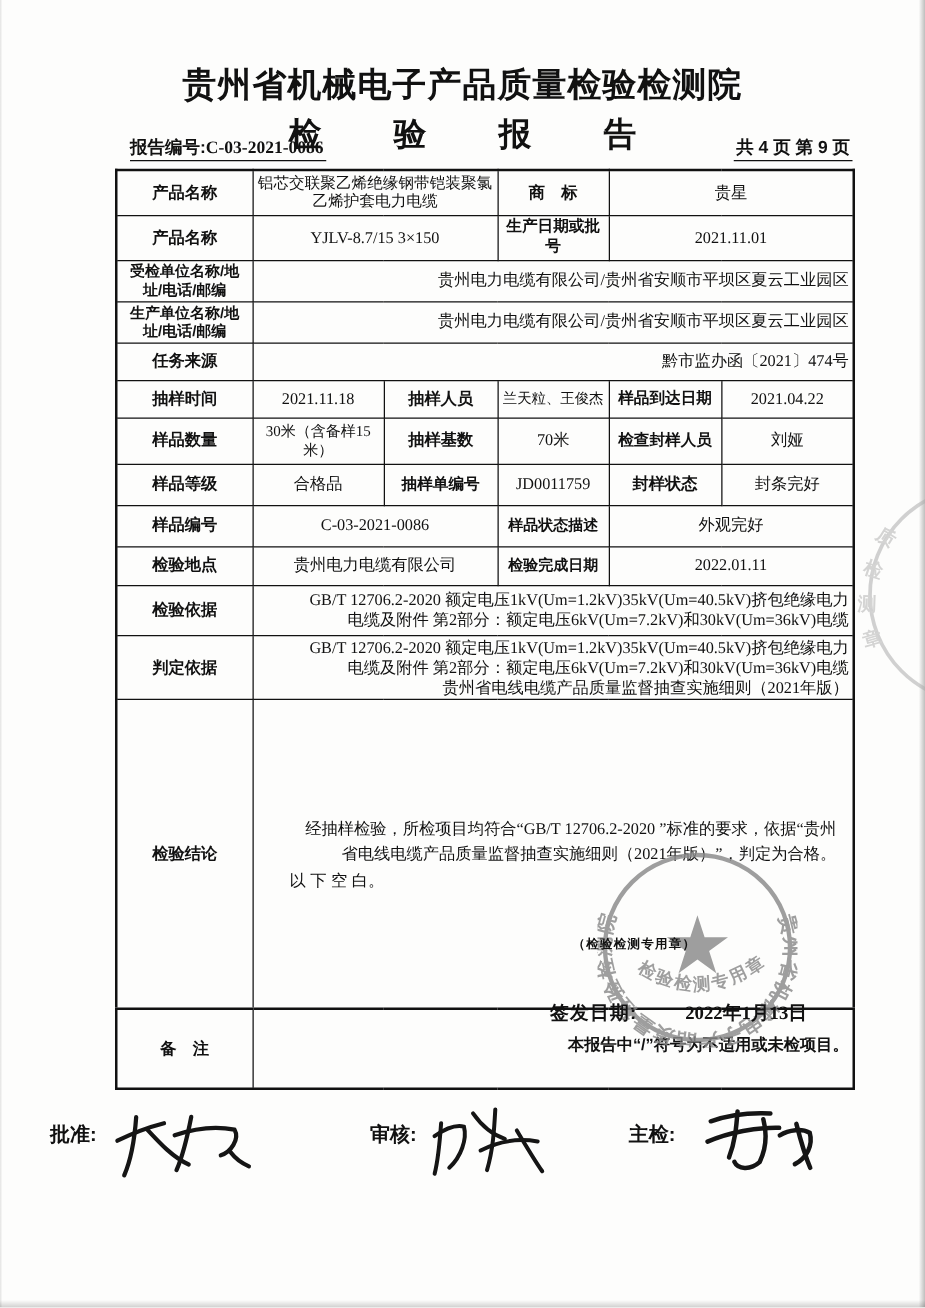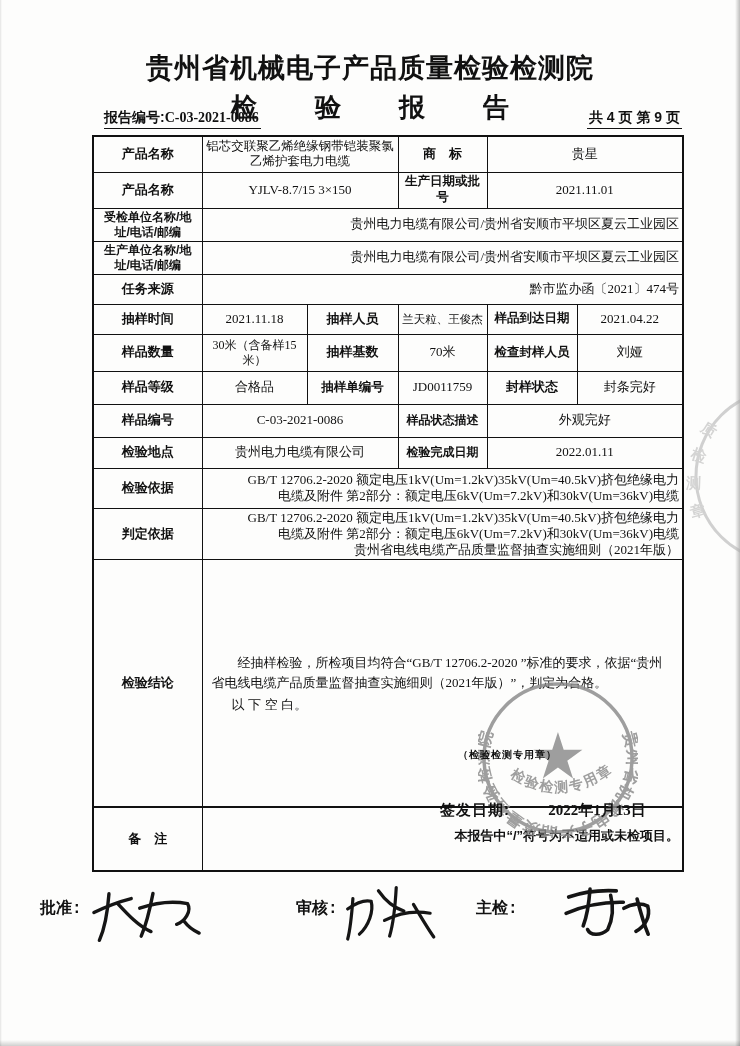--- a/index.html
+++ b/index.html
@@ -43,40 +43,40 @@
   }
   td.lbl { font-weight:bold; text-align:center; }
   td.val { text-align:center; font-family:"Liberation Serif", serif; }
   td.lt  { text-align:right; font-family:"Liberation Serif", serif; padding:2px 7px; }
   td.std { font-size:12px; line-height:1.4; }
   td.std p { text-indent:2.5em; }
   td.std p.flat { text-indent:2.5em; }
   tr.remark-row td { border-top:2px solid #111; }
   td.concl { position:relative; vertical-align:top; padding-top:30px; font-size:13px; }
   td.concl .para { text-indent:2em; line-height:1.55; padding:0 10px 0 6px;
-    font-family:"Liberation Serif", serif; }
+    font-family:"Liberation Serif", serif;text-align:right; }
   td.concl .blank { text-indent:2em; margin-top:4px; font-family:Liberation Sans, sans-serif; }
 
   .stamp-wrap { position:absolute; left:478px; top:678px; width:160px; height:160px;
     opacity:.82; z-index:5; pointer-events:none; }
   .edge-stamp { position:absolute; left:652px; top:378px; width:88px; height:200px;
     opacity:.55; z-index:4; pointer-events:none; overflow:hidden; }
   .stamp-overlay {
     position:absolute; left:458px; top:748px; width:200px; z-index:8;
     text-align:left; font-size:10px; font-weight:bold; letter-spacing:1px;
   }
   .issue-row { position:absolute; left:440px; top:783px; z-index:8; font-size:15px;margin-top:18px; }
   .issue-row .ilbl { font-weight:bold; letter-spacing:1px; }
   .issue-row .idate { font-family:"Liberation Serif", serif; font-weight:bold; margin-left:34px; }
 
   .sig-row { position:absolute; left:0; top:880px; width:100%; height:70px; z-index:6; }
-  .sig-label { position:absolute; font-size:16px; font-weight:bold; top:18px;font-family:Liberation Mono, monospace; }
+  .sig-label { position:absolute; font-size:16px; font-weight:bold; top:18px; }
   .sig-label.approve { left:40px; }
   .sig-label.review  { left:296px; }
-  .sig-label.chief   { left:476px; }
+  .sig-label.chief   { left:503px; }
   .sig-ink { position:absolute; top:0; }
   .sig-ink.s1 { left:88px; }
   .sig-ink.s2 { left:340px; }
   .sig-ink.s3 { left:552px; }
 </style>
 </head>
 <body>
 
 <div class="page">
 

